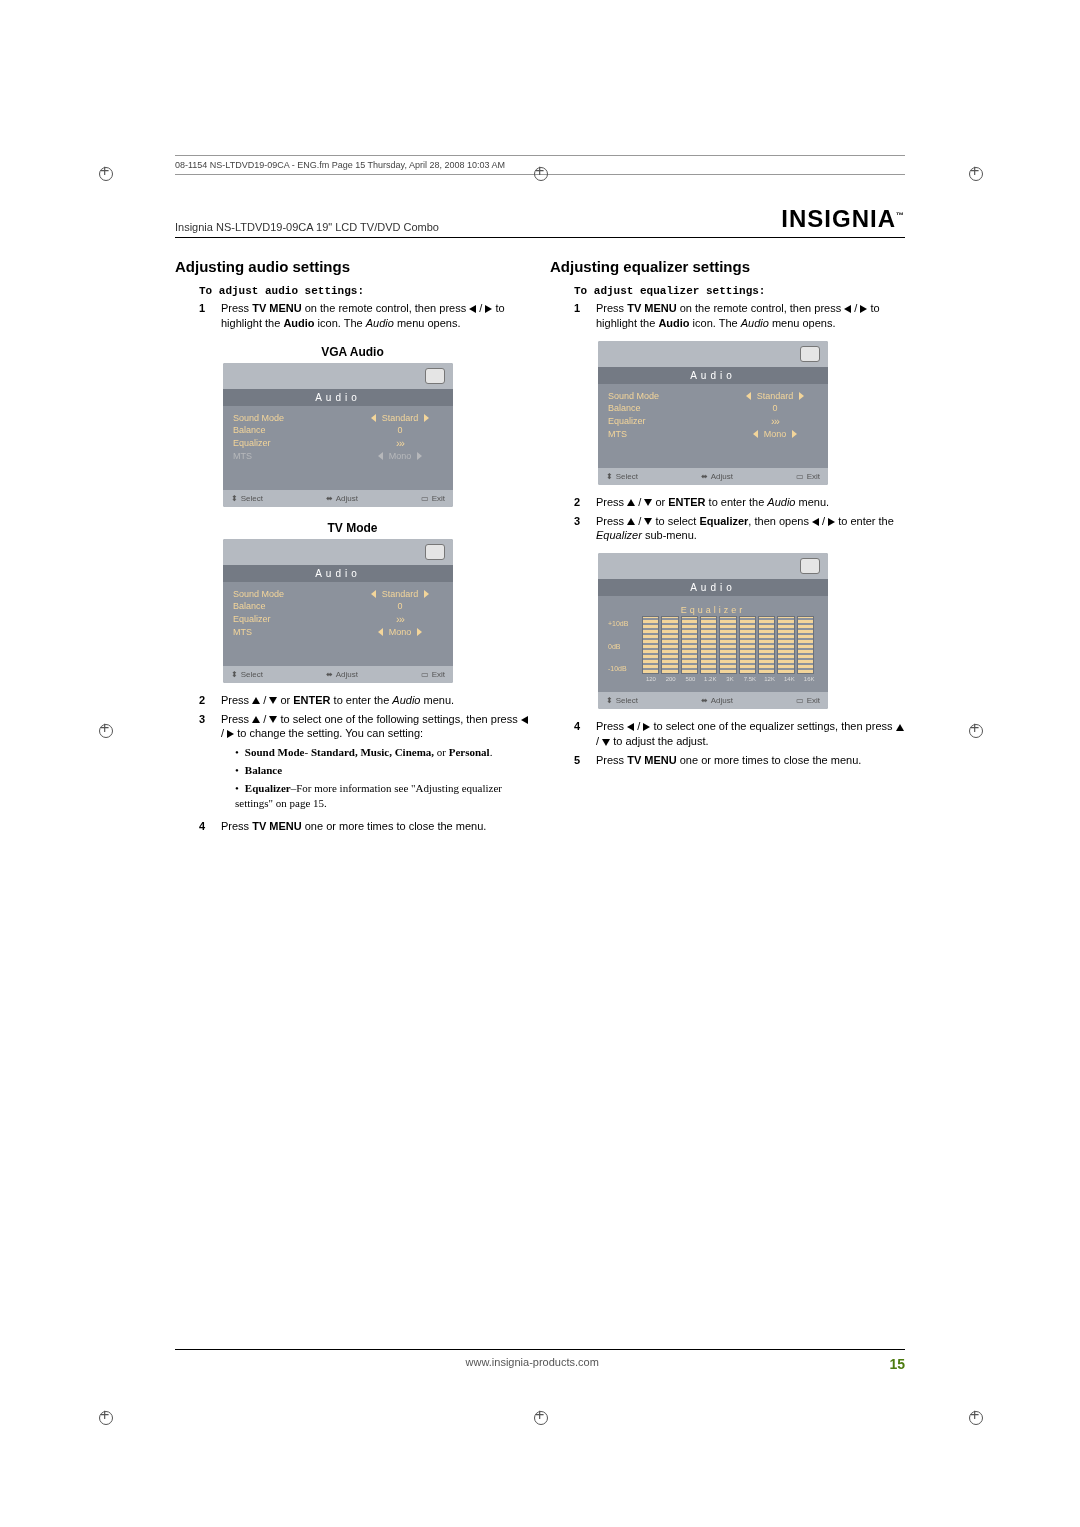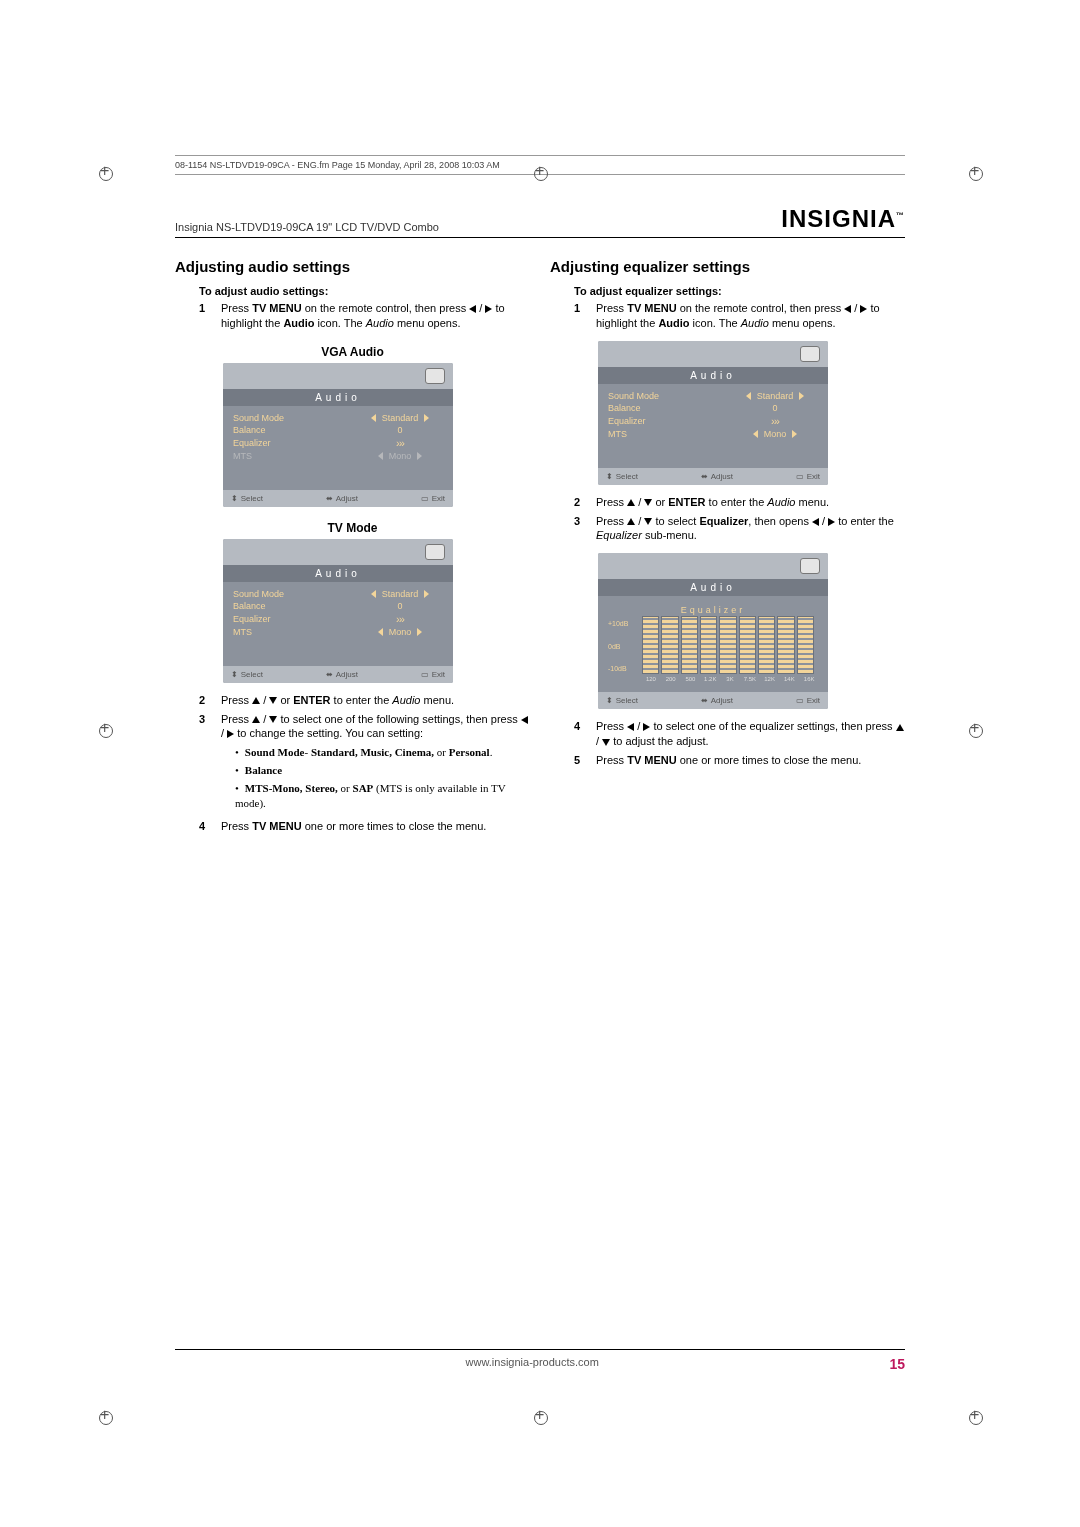--- a/index.html
+++ b/index.html
@@ -87,20 +87,21 @@
   h2.section {
     font-size: 15px;
     font-weight: bold;
     margin: 8px 0 10px 0;
   }
   .subhead {
     font-weight: bold;
     font-size: 11px;
     margin-left: 24px;
     margin-bottom: 4px;
+    font-family: Liberation Mono, monospace;
   }
   ol.steps {
     list-style: none;
     padding: 0;
     margin: 0 0 0 24px;
   }
   ol.steps > li {
     display: flex;
     gap: 10px;
     margin-bottom: 4px;
@@ -265,39 +266,39 @@
     bottom: 155px;
     left: 175px;
     right: 175px;
     border-top: 1px solid #000;
     padding-top: 6px;
     display: flex;
     justify-content: space-between;
     font-size: 11px;
     color: #555;
   }
-  .footer .pg { font-weight: bold; font-size: 14px; color:#be185d; }
+  .footer .pg { font-weight: bold; font-size: 14px; color:#4d7c0f; }
   b { font-weight: bold; }
   i { font-style: italic; }
 </style>
 </head>
 <body>
 
 <div class="page">
 
   <div class="crop-tl reg-mark"></div>
   <div class="crop-tr reg-mark"></div>
   <div class="crop-l reg-mark"></div>
   <div class="crop-r reg-mark"></div>
   <div class="crop-tc reg-mark"></div>
   <div class="crop-bc reg-mark"></div>
   <div class="crop-bl reg-mark"></div>
   <div class="crop-br reg-mark"></div>
 
-  <div class="top-meta">08-1154 NS-LTDVD19-09CA - ENG.fm  Page 15  Monday, April 28, 2008  10:03 AM</div>
+  <div class="top-meta">08-1154 NS-LTDVD19-09CA - ENG.fm  Page 15  Thursday, April 28, 2008  10:03 AM</div>
 
   <div class="doc-header">
     <div class="product-line">Insignia NS-LTDVD19-09CA 19" LCD TV/DVD Combo</div>
     <div class="brand"><span>INSIGNIA</span><sup>™</sup></div>
   </div>
 
   <div class="columns">
 
     <div class="col">
       <h2 class="section">Adjusting audio settings</h2>
@@ -398,21 +399,21 @@
         <li>
           <span class="num">2</span>
           <span class="body"><span>Press </span><span class="glyph g-up"></span> / <span class="glyph g-down"></span><span> or </span><b>ENTER</b><span> to enter the </span><i>Audio</i><span> menu.</span></span>
         </li>
         <li>
           <span class="num">3</span>
           <span class="body"><span>Press </span><span class="glyph g-up"></span> / <span class="glyph g-down"></span><span> to select one of the following settings, then press </span><span class="glyph g-left"></span> / <span class="glyph g-right"></span><span> to change the setting. You can setting:</span>
             <ul class="bullets">
               <li><b>Sound Mode</b><span>- </span><b>Standard, Music, Cinema,</b><span> or </span><b>Personal</b><span>.</span></li>
               <li><b>Balance</b></li>
-              <li><b>MTS-Mono, Stereo,</b><span> or </span><b>SAP</b><span> (MTS is only available in TV mode).</span></li>
+              <li><b>Equalizer</b><span>–For more information see "Adjusting equalizer settings" on page 15.</span></li>
             </ul>
           </span>
         </li>
         <li>
           <span class="num">4</span>
           <span class="body"><span>Press </span><b>TV MENU</b><span> one or more times to close the menu.</span></span>
         </li>
       </ol>
     </div>
 

